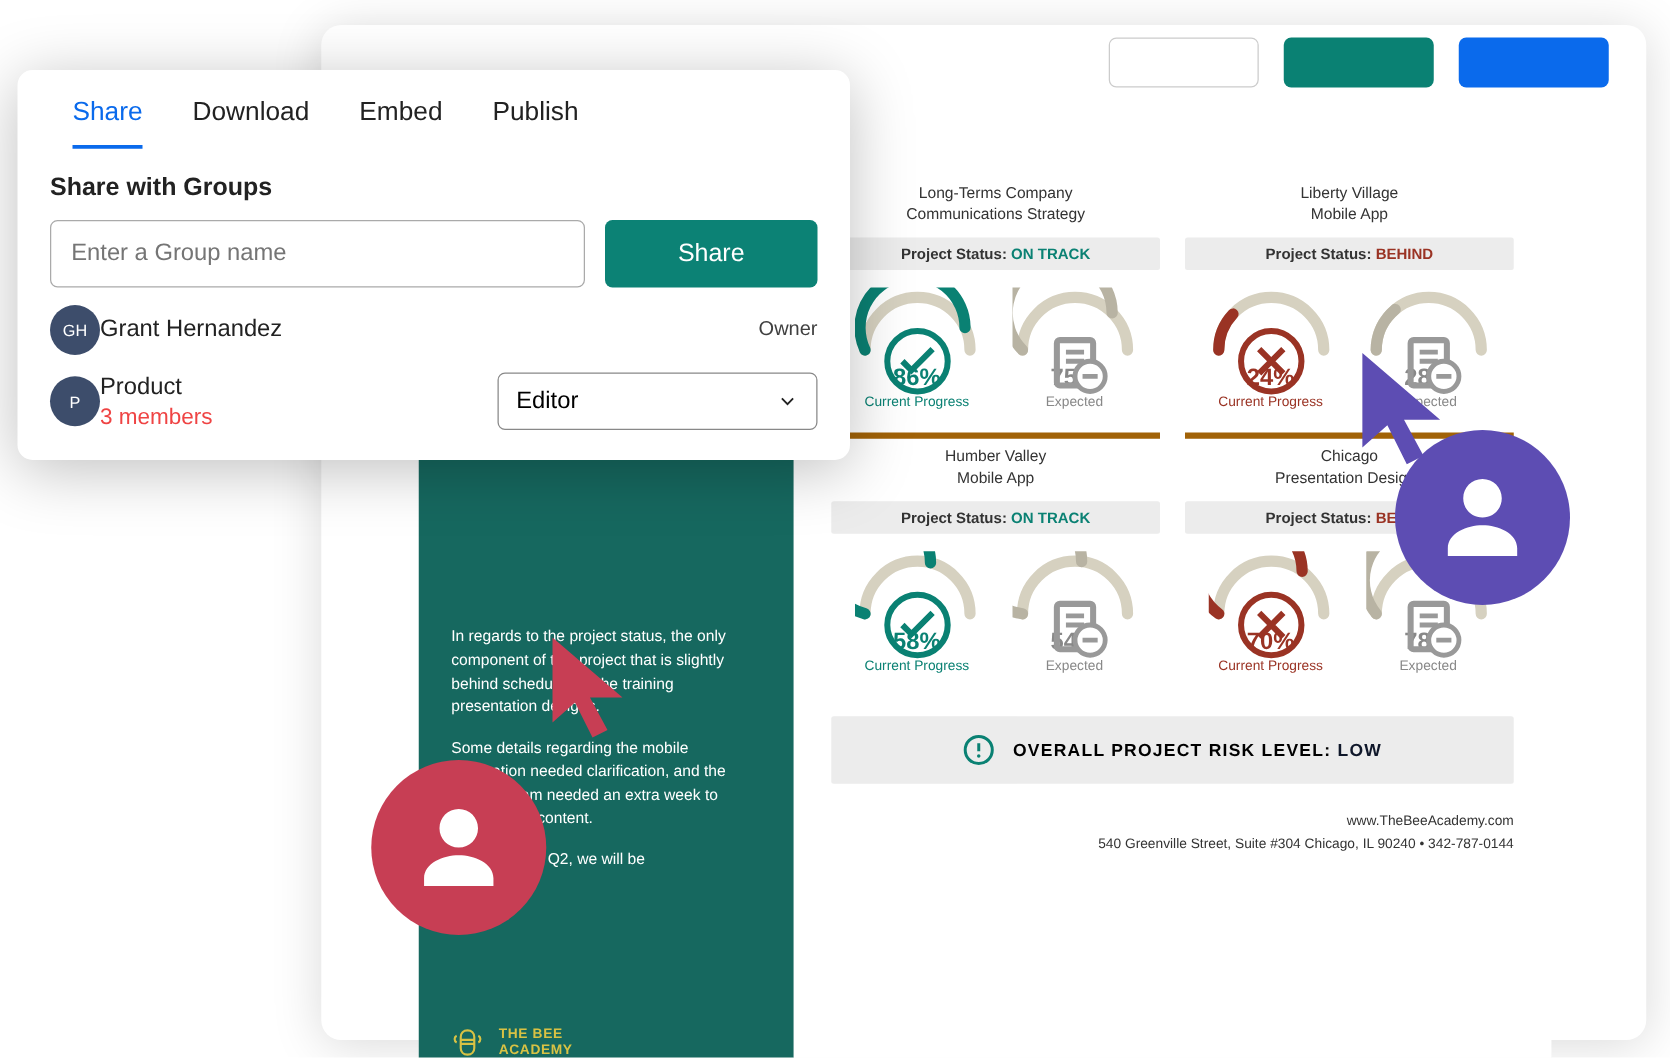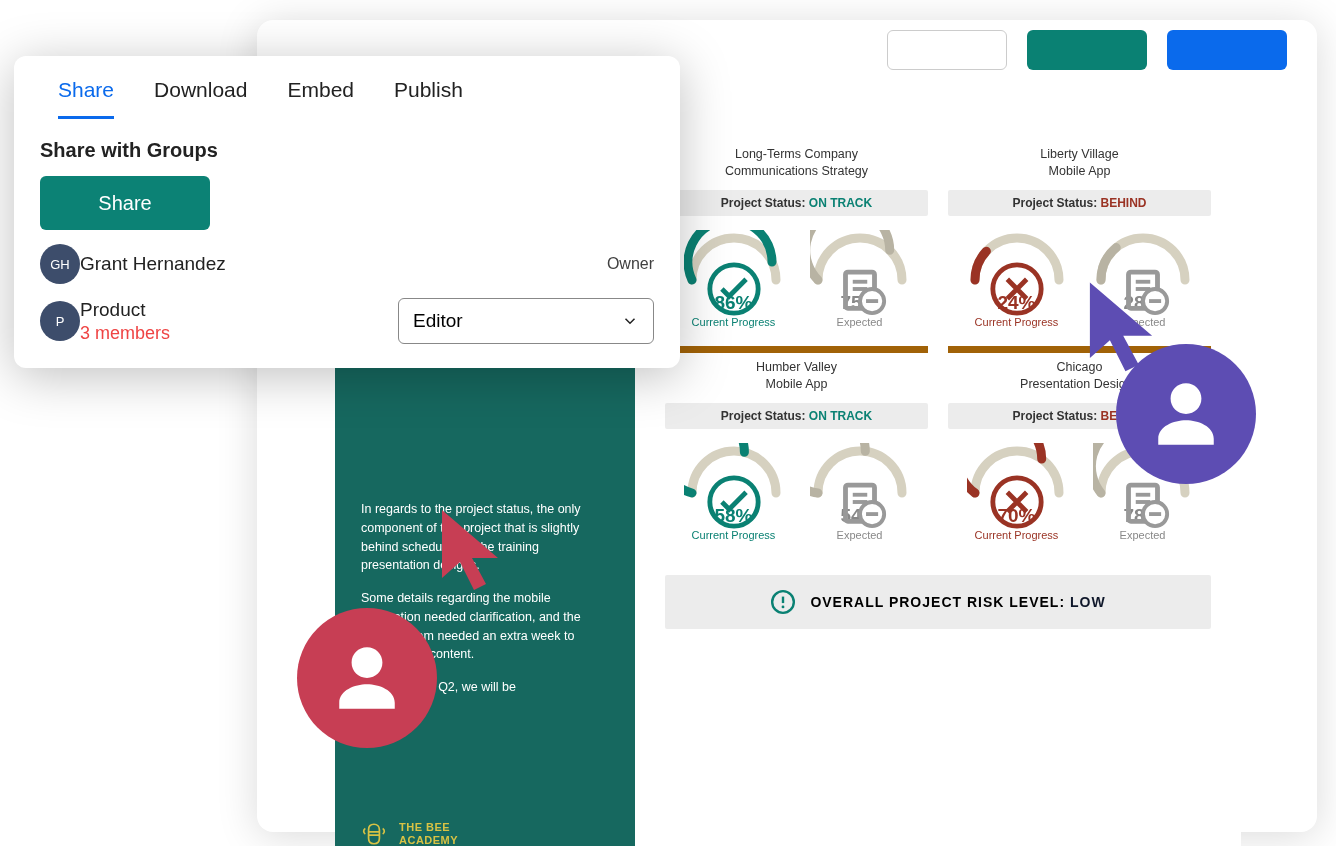--- a/index.html
+++ b/index.html
@@ -15,21 +15,21 @@
 
 
 .doc { position: absolute; left: 78px; top: 110px; width: 906px; height: 720px; background: #fff; display: flex; }
 .doc-left { width: 300px; background: #16685f; padding: 20px 26px; color: #fff; font-size: 12.5px; line-height: 1.5; position: relative; }
 .doc-left p { margin-bottom: 14px; }
 .logo { position: absolute; bottom: 3px; left: 26px; display: flex; gap: 12px; }
 .logo-text { color: #d8c244; font-size: 11px; font-weight: 700; line-height: 1.2; letter-spacing: 0.5px; }
 
 .doc-right { flex: 1; background: #fff; padding: 10px 30px 20px; position: relative; }
 .projects { display: grid; grid-template-columns: 1fr 1fr; gap: 0 20px; }
-.project { padding: 6px 0 18px; border-bottom: 7px solid #a16207; }
+.project { padding: 6px 0 18px; border-bottom: 5px solid #a16207; }
 .project:nth-child(3), .project:nth-child(4) { border-bottom: none; }
 .proj-title { text-align: center; font-size: 12.5px; color: #333; line-height: 1.35; margin-bottom: 10px; height: 34px; display: flex; flex-direction: column; justify-content: center; }
 .status-bar { background: #ececec; text-align: center; padding: 6px; font-size: 12px; font-weight: 700; color: #333; border-radius: 2px; margin-bottom: 14px; }
 .status-on { color: #0a8173; }
 .status-behind { color: #9a3324; }
 .gauges { display: flex; gap: 26px; justify-content: center; }
 .gauge { text-align: center; }
 .arc-wrap { position: relative; width: 100px; height: 58px; }
 .arc-wrap svg { width: 100px; height: 58px; }
 .arc-icon { position: absolute; left: 50%; top: 30px; transform: translateX(-50%); }
@@ -235,33 +235,38 @@
 
       <div class="risk-bar">
         <svg width="26" height="26" viewBox="0 0 24 24">
             <circle cx="12" cy="12" r="10" fill="none" stroke="#0a8173" stroke-width="2.2"></circle>
             <line x1="12" y1="7" x2="12" y2="13" stroke="#0a8173" stroke-width="2.2"></line>
             <circle cx="12" cy="16.5" r="1.3" fill="#0a8173"></circle>
           </svg>
         <span><span>OVERALL PROJECT RISK LEVEL:</span> <span class="risk-low">LOW</span></span>
       </div>
 
+      <div class="footer">
+        <div>www.TheBeeAcademy.com</div>
+        <div>540 Greenville Street, Suite #304 Chicago, IL 90240 • 342-787-0144</div>
+      </div>
     </div>
   </div>
 </div>
 
 <div class="popover">
   <div class="tabs" id="tabs">
       <div class="tab active">Share</div>
       <div class="tab">Download</div>
       <div class="tab">Embed</div>
       <div class="tab">Publish</div>
     </div>
   <div class="section-title">Share with Groups</div>
   <div class="input-row">
+    <input class="group-input" placeholder="Enter a Group name" style="">
     <button class="share-btn">Share</button>
   </div>
   <div id="members">
       <div class="member">
         <div class="avatar-circle">GH</div>
         <div class="member-info">
           <div class="member-name">Grant Hernandez</div>
         </div>
         <div class="role-text">Owner</div>
       </div>

